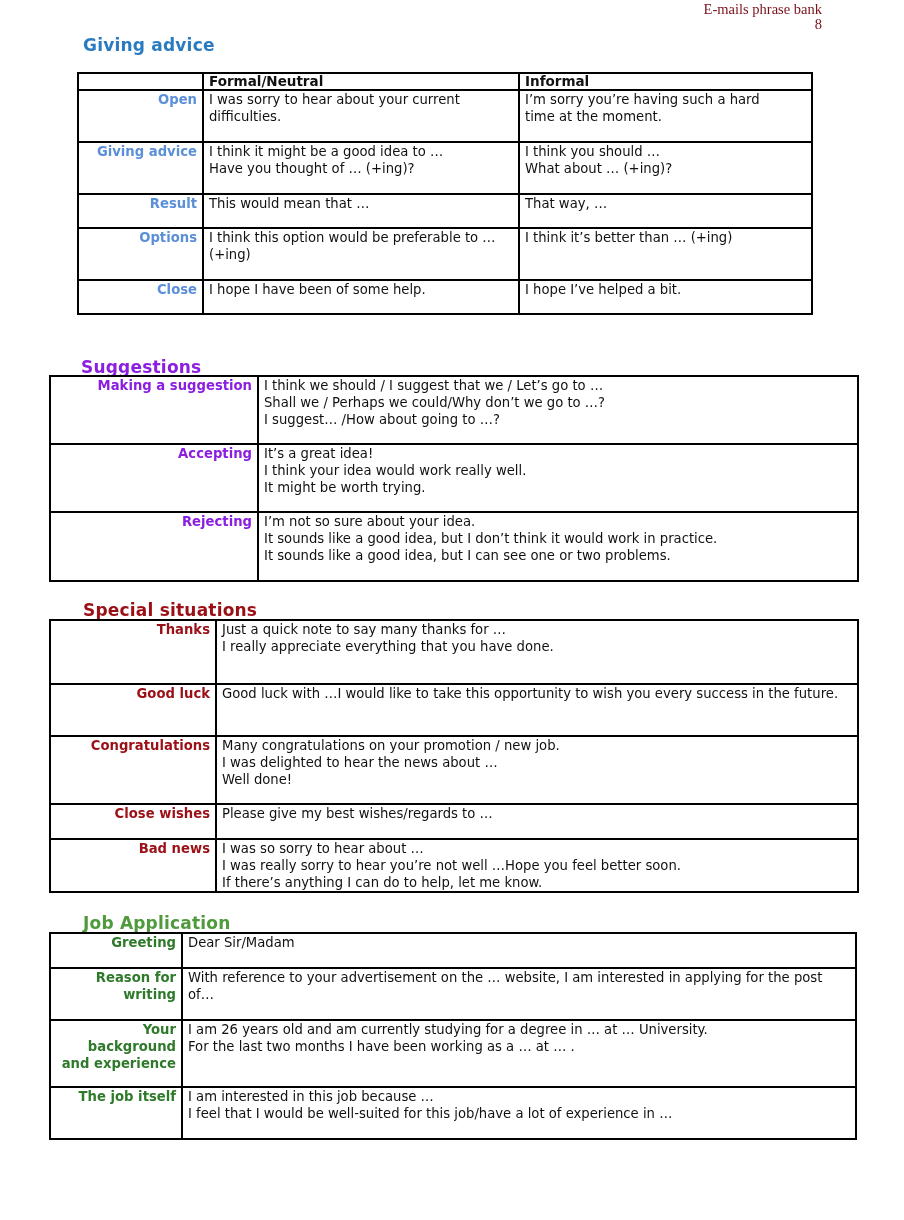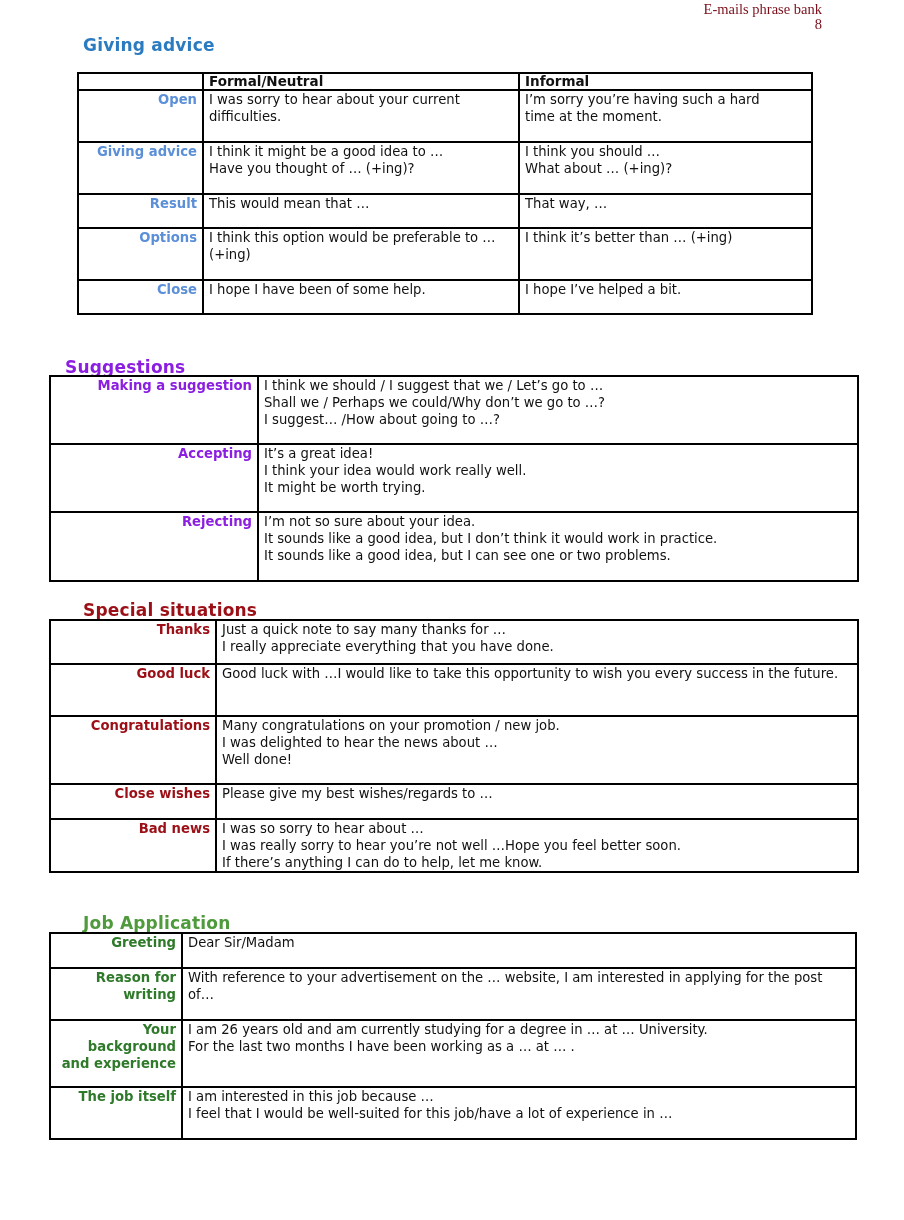--- a/index.html
+++ b/index.html
@@ -66,21 +66,21 @@
     <td class="val">I think it’s better than … (+ing)</td>
   </tr>
   <tr style="height:34px">
     <td class="lab c-blue">Close</td>
     <td class="val">I hope I have been of some help.</td>
     <td class="val">I hope I’ve helped a bit.</td>
   </tr>
 </tbody>
   </table>
 
-<div class="sec-title" style="left:65px; top:357px; color:#8b1ee0;">Suggestions</div>
+<div class="sec-title" style="left:81px; top:357px; color:#8b1ee0;">Suggestions</div>
 <table style="left:49px; top:375px; width:808px;">
   <colgroup>
       <col style="width:208px">
       <col style="width:600px">
     </colgroup>
   <tbody>
       <tr style="height:68px">
     <td class="lab c-purple">Making a suggestion</td>
     <td class="val">I think we should / I suggest that we / Let’s go to …
 Shall we / Perhaps we could/Why don’t we go to …?
@@ -101,21 +101,21 @@
 </tbody>
   </table>
 
 <div class="sec-title" style="left:83px; top:600px; color:#9b0f16;">Special situations</div>
 <table style="left:49px; top:619px; width:808px;">
   <colgroup>
       <col style="width:166px">
       <col style="width:642px">
     </colgroup>
   <tbody>
-      <tr style="height:44px">
+      <tr style="height:64px">
     <td class="lab c-red">Thanks</td>
     <td class="val">Just a quick note to say many thanks for …
 I really appreciate everything that you have done.</td>
   </tr>
   <tr style="height:52px">
     <td class="lab c-red">Good luck</td>
     <td class="val">Good luck with …I would like to take this opportunity to wish you every success in the future.</td>
   </tr>
   <tr style="height:68px">
     <td class="lab c-red">Congratulations</td>

